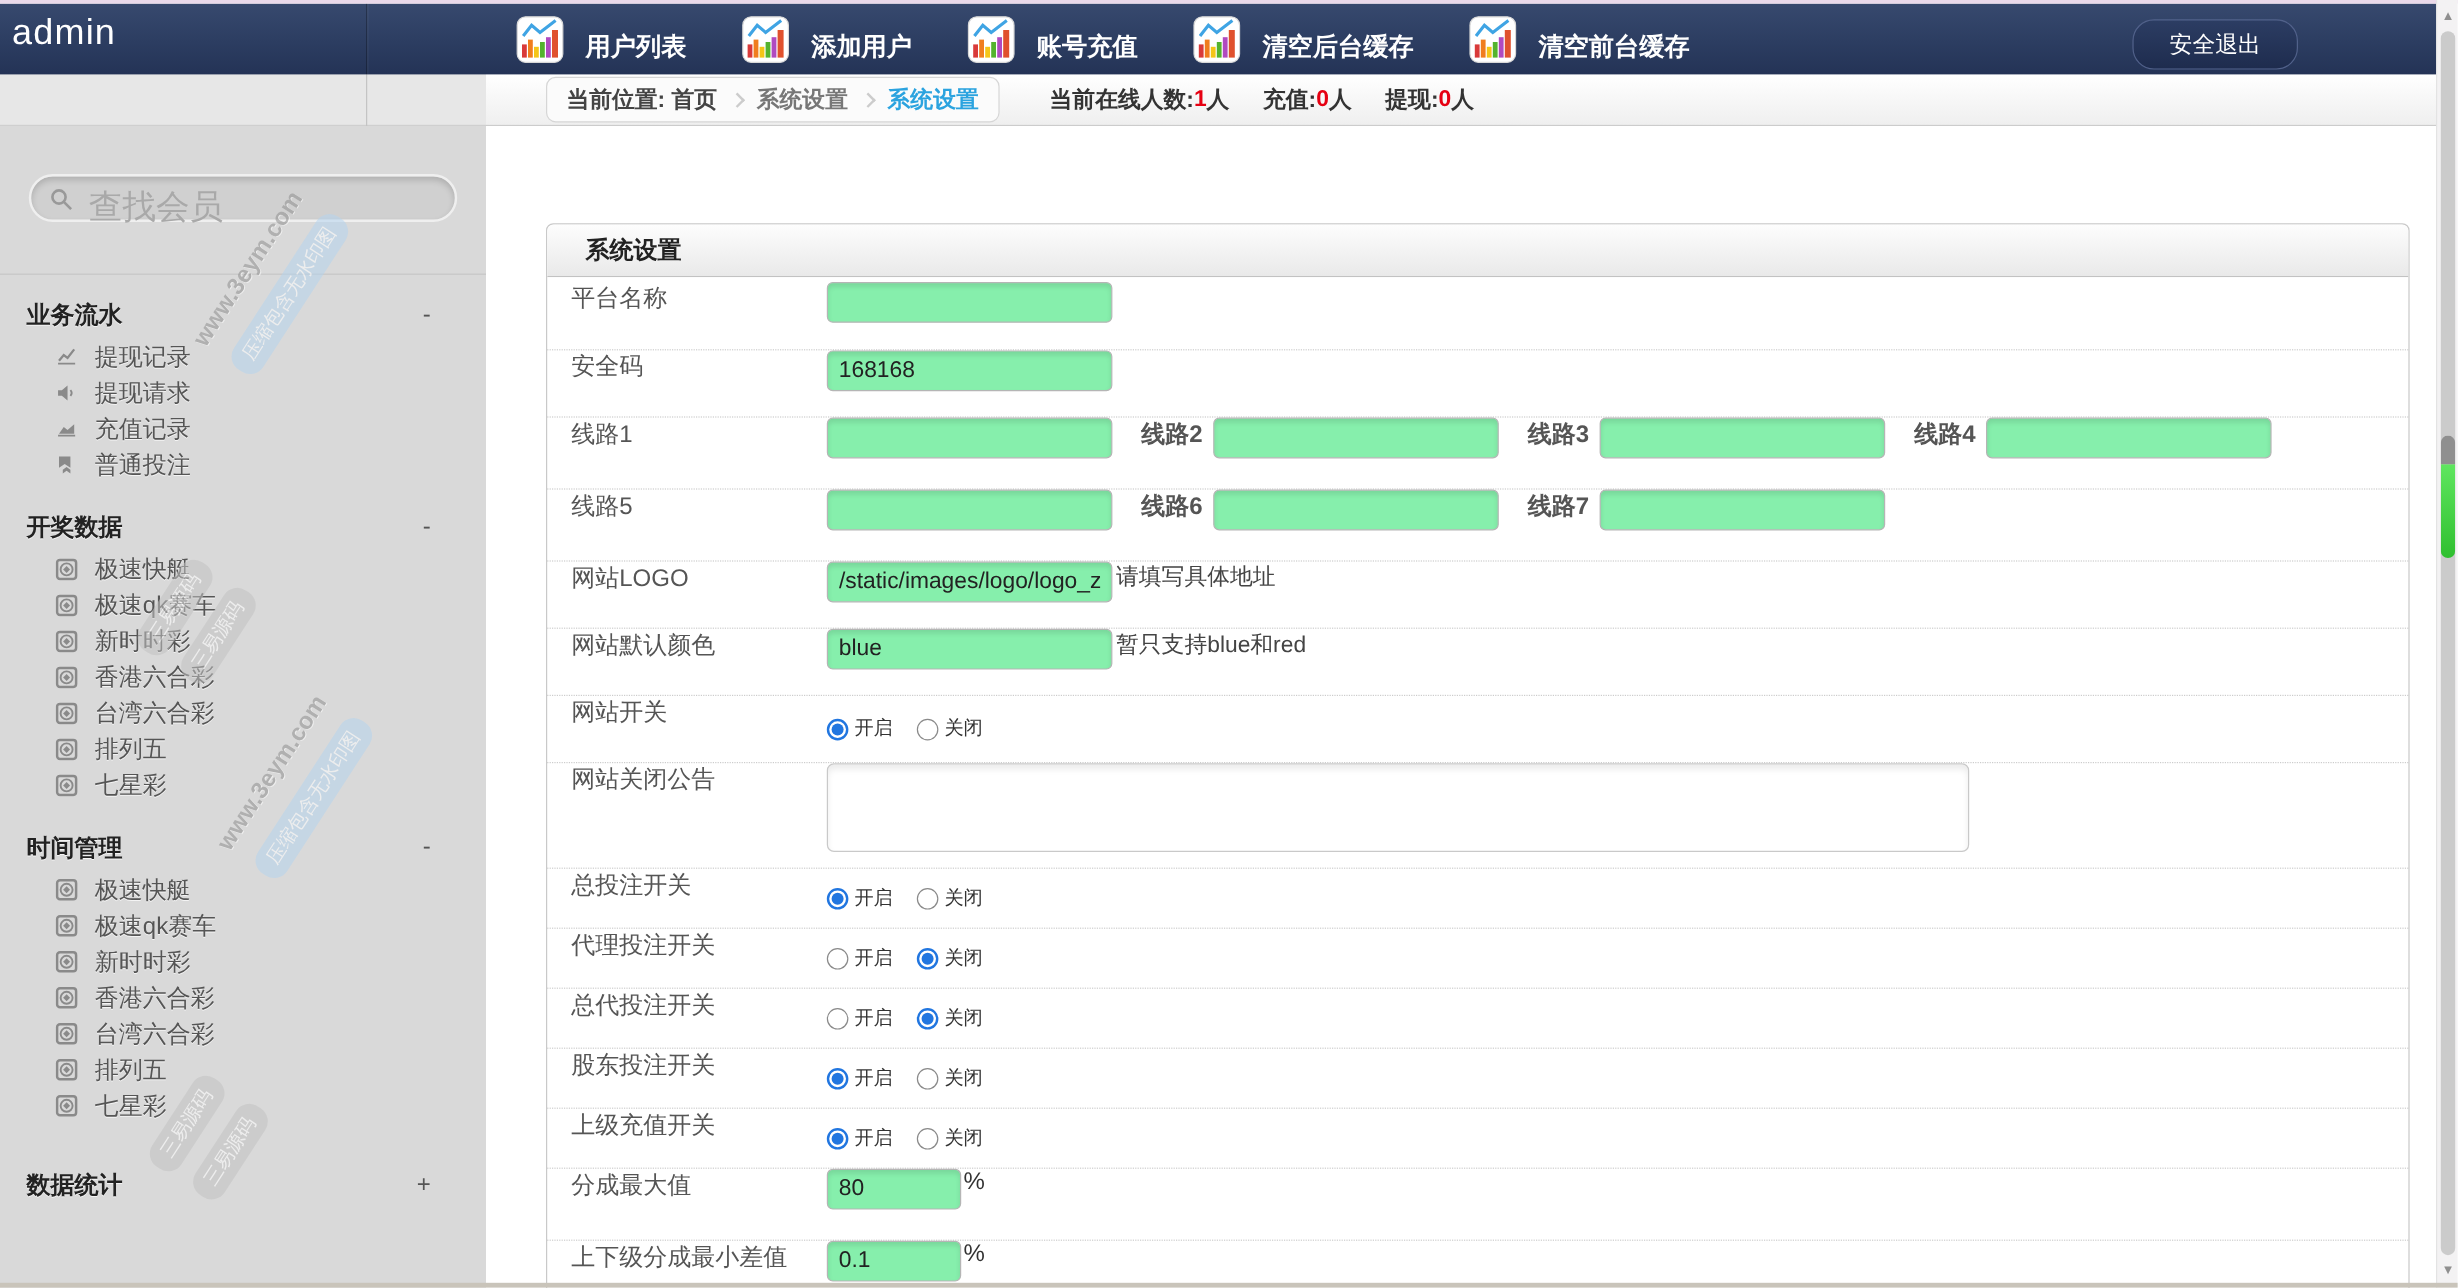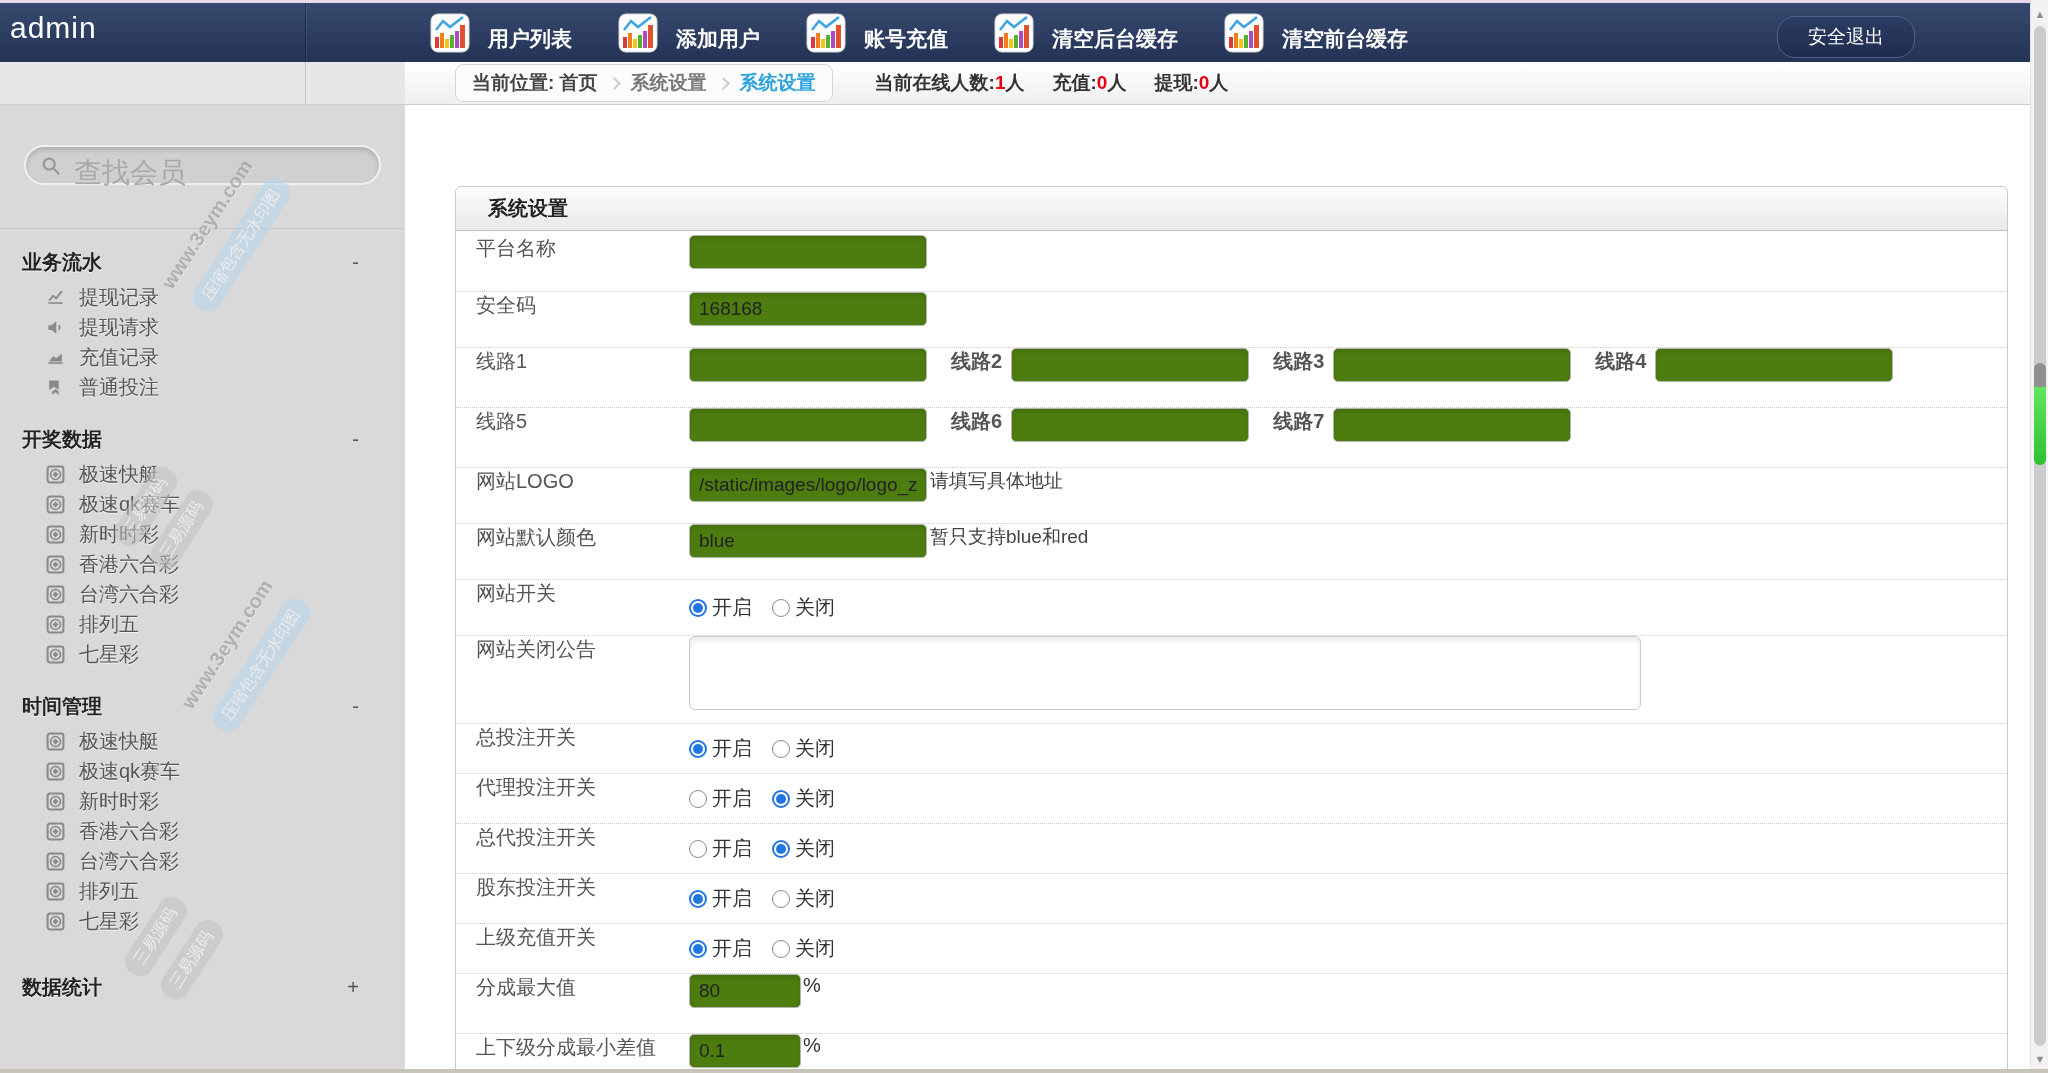--- a/index.html
+++ b/index.html
@@ -69,32 +69,32 @@
     border-radius:6px 6px 0 0; display:flex; align-items:center; padding-left:32px; }
   .panel-title { font-size:20px; font-weight:bold; color:#222; }
   .frow { display:flex; min-height:56px; padding-left:20px; border-top:1px dotted #ccc; }
   .frow.first { border-top:none; margin-top:4px; }
   .frow.tall { min-height:88px; }
   .frow.h50 { min-height:50px; }
   .frow.h60 { min-height:60px; }
   .flabel { width:213px; font-size:20px; color:#555; flex:none; }
   .tinput { width:238px; height:34px; border:1px solid #b5b5b5; border-radius:5px;
     box-shadow:inset 0 3px 4px rgba(0,0,0,.10); font-size:19px; color:#222; padding:0 9px; outline:none;
-    font-family:inherit; background:#4d7c0f; flex:none; }
+    font-family:inherit; background:#86efac; flex:none; }
   .tinput.small { width:112px; }
   .inline-label { font-size:20px; color:#555; margin-left:24px; margin-right:9px;font-weight:bold; }
   .hint { font-size:19px; color:#444; margin-left:3px; }
   .unit { font-size:20px; color:#333; margin-left:2px; }
   .rgroup { display:flex; align-items:center; }
   .radio { width:18px; height:18px; border-radius:50%; border:1px solid #8a8a8a; background:#fff; position:relative;
     margin-right:5px; cursor:pointer; flex:none; }
   .radio.checked { border:2px solid #2176e0; }
   .radio.checked::after { content:''; position:absolute; left:2px; top:2px; right:2px; bottom:2px; border-radius:50%;
     background:#2176e0; }
-  .rlabel { font-size:20px; color:#333; margin-right:20px; cursor:pointer; }
+  .rlabel { font-size:16px; color:#333; margin-right:20px; cursor:pointer; }
   .ta { width:952px; height:74px; border:1px solid #c9c9c9; border-radius:6px; resize:none; outline:none;
     box-shadow:inset 0 4px 5px rgba(0,0,0,.08); font-family:inherit; font-size:19px; padding:6px 9px; color:#222; }
 
   
   .scroll-strip { position:absolute; right:0; top:0; width:18px; height:1073px; background:#f3f2f3;
     border-left:1px solid #e3e3e3; z-index:40; }
   .scroll-arrow { position:absolute; left:0; width:18px; text-align:center; color:#8f8f8f; font-size:11px; cursor:pointer; }
   .scroll-track { position:absolute; left:3px; top:26px; width:12px; height:1020px; background:#cbcbcb; border-radius:6px; cursor:pointer; }
   .scroll-thumb { position:absolute; left:0; top:337px; width:12px; height:102px; border-radius:6px; overflow:hidden; cursor:pointer; }
   .scroll-thumb .cap { height:24px; background:#8f8f8f; }

